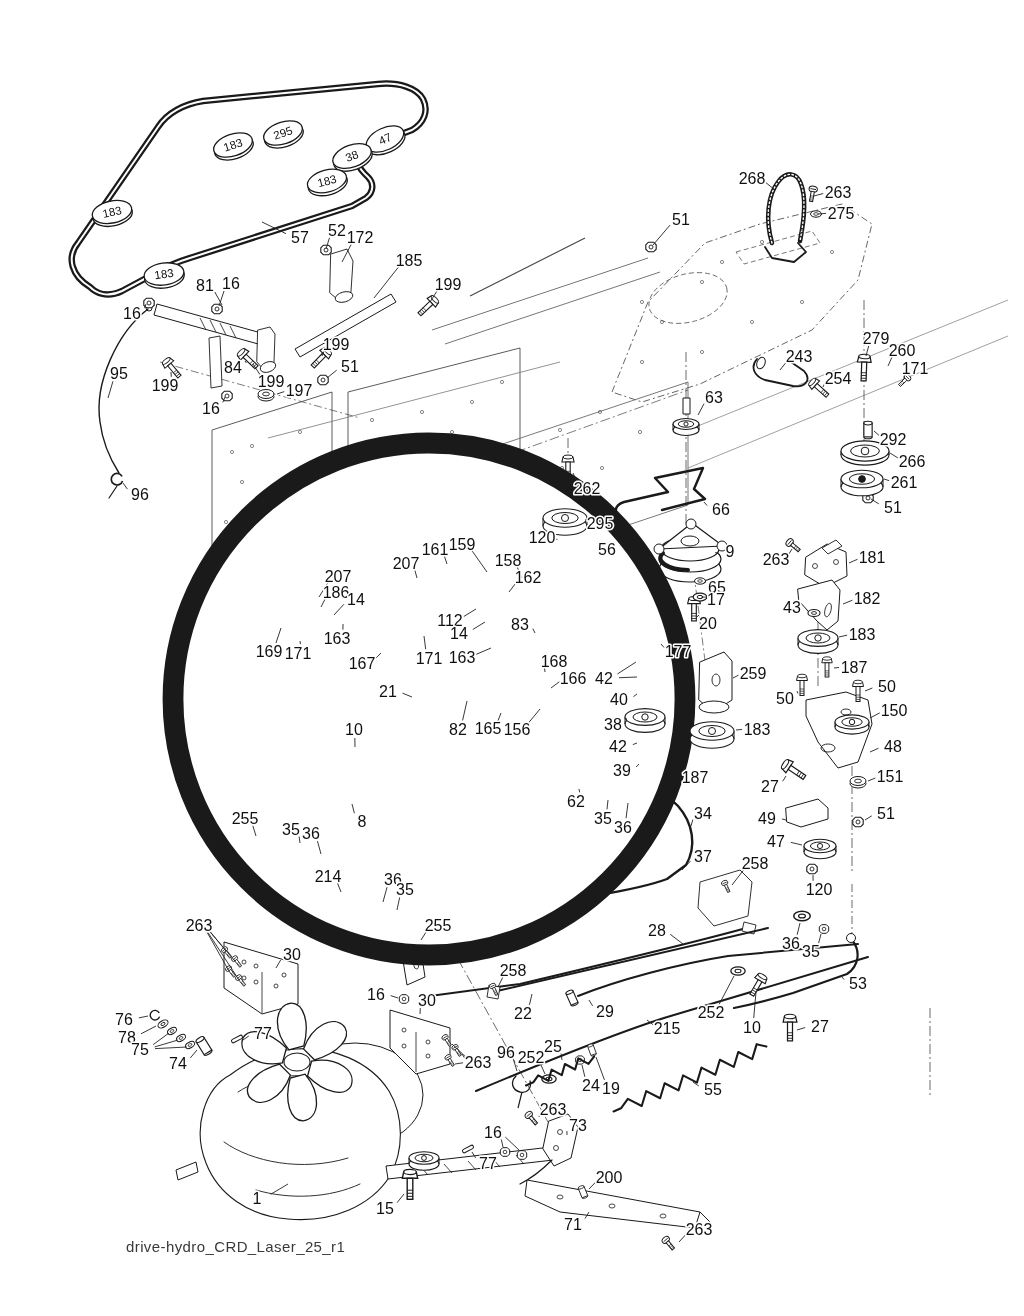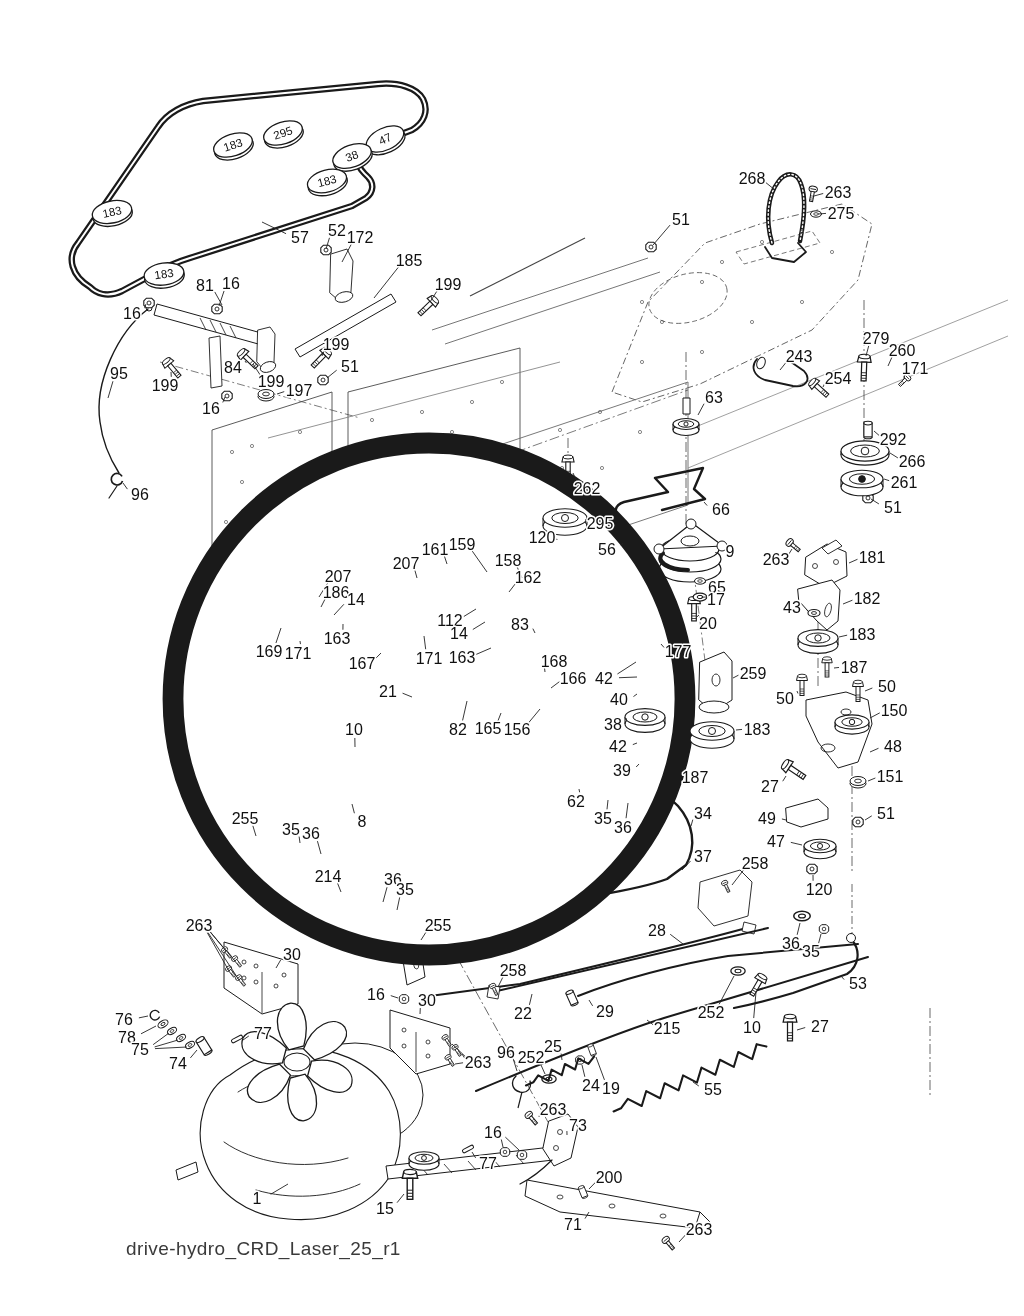--- a/index.html
+++ b/index.html
@@ -1,19 +1,19 @@
 <!DOCTYPE html>
 <html><head>
 <meta charset="utf-8">
 <style>
   html,body{margin:0;padding:0;background:#fff;}
   .stage{position:relative;width:1024px;height:1316px;background:#fff;overflow:hidden;
          font-family:"Liberation Sans",sans-serif;}
   .stage svg{position:absolute;left:0;top:0;}
-  .footer{position:absolute;left:126px;top:1238px;font-size:19px;color:#3a3a3a;
+  .footer{position:absolute;left:126px;top:1238px;font-size:15px;color:#3a3a3a;
           letter-spacing:.4px;font-family:"Liberation Sans",sans-serif;}
   text.callout{font-family:"Liberation Sans",sans-serif;font-size:16px;fill:#101010;
                paint-order:stroke;stroke:#ffffff;stroke-width:3.2px;stroke-linejoin:round;}
   text.badge{font-family:"Liberation Sans",sans-serif;font-size:11.5px;fill:#101010;}
 </style>
 </head>
 <body>
 
 <div class="stage">
   <svg id="art" width="1024" height="1316" viewBox="0 0 1024 1316">

